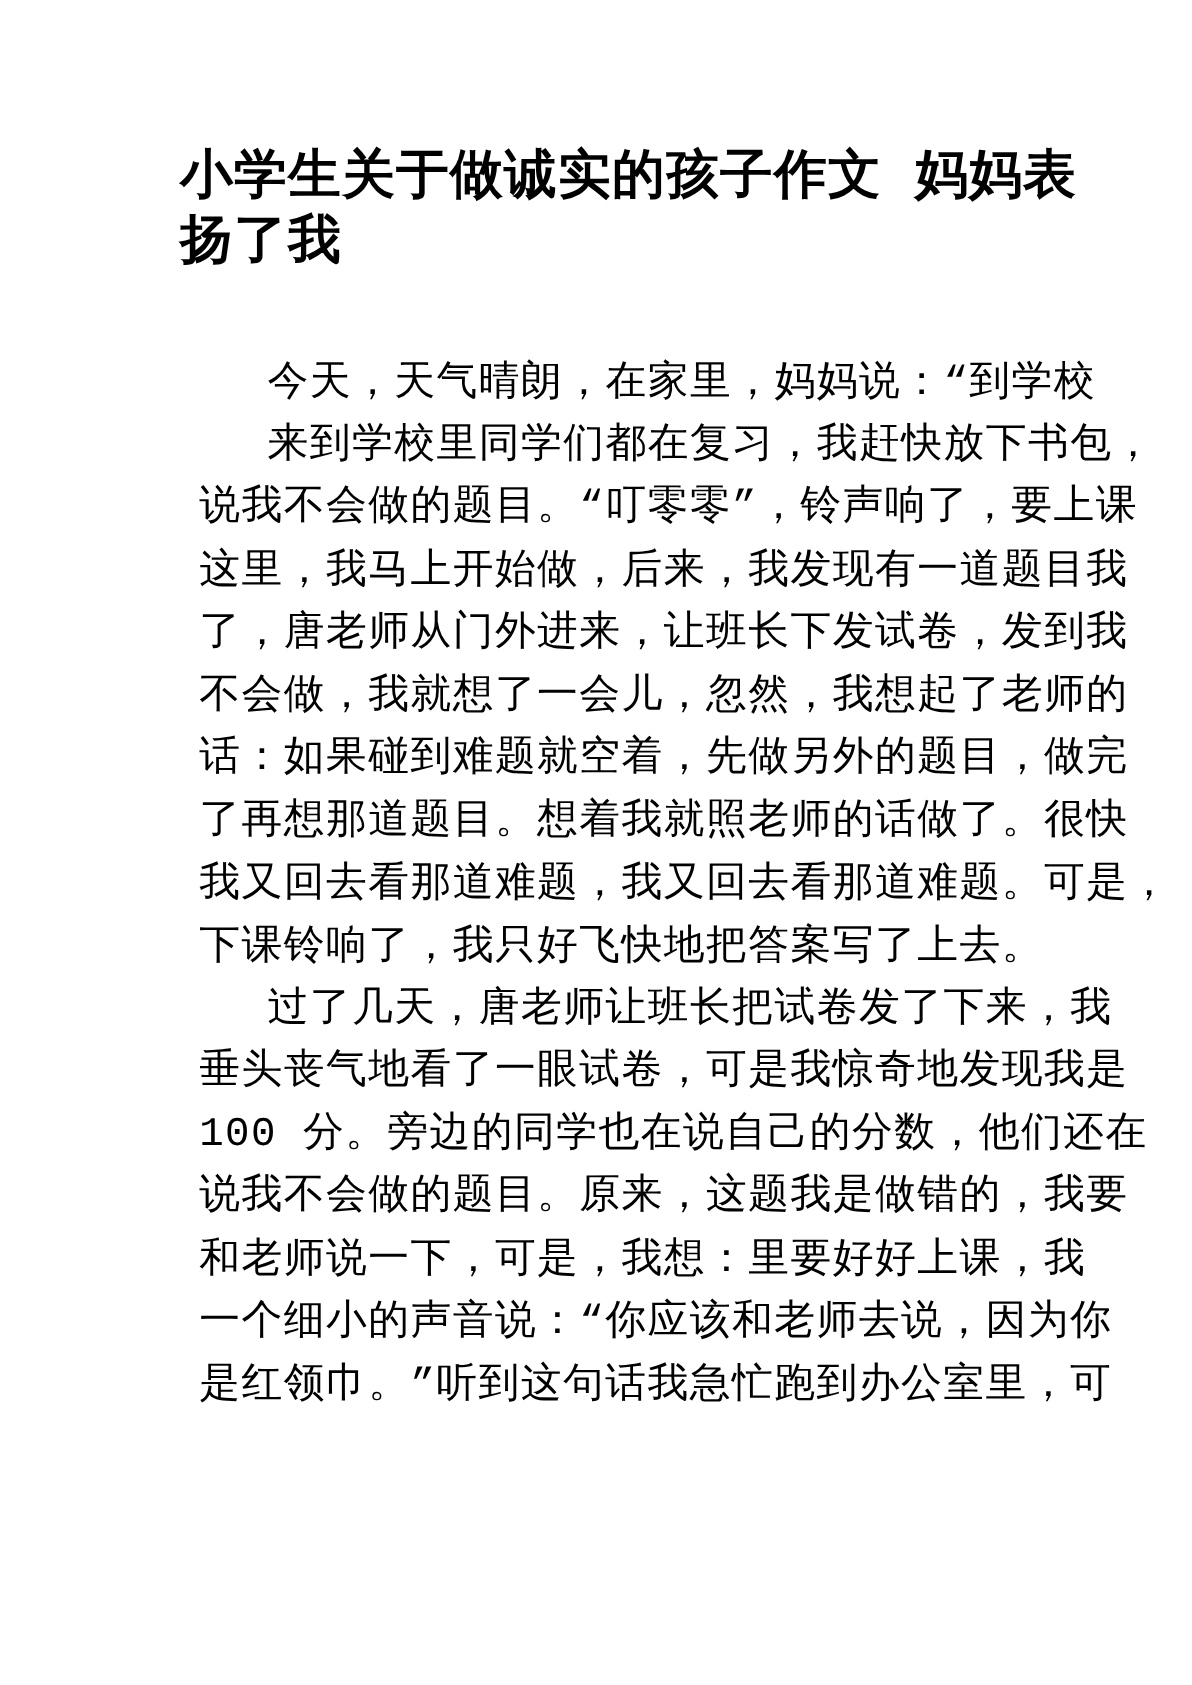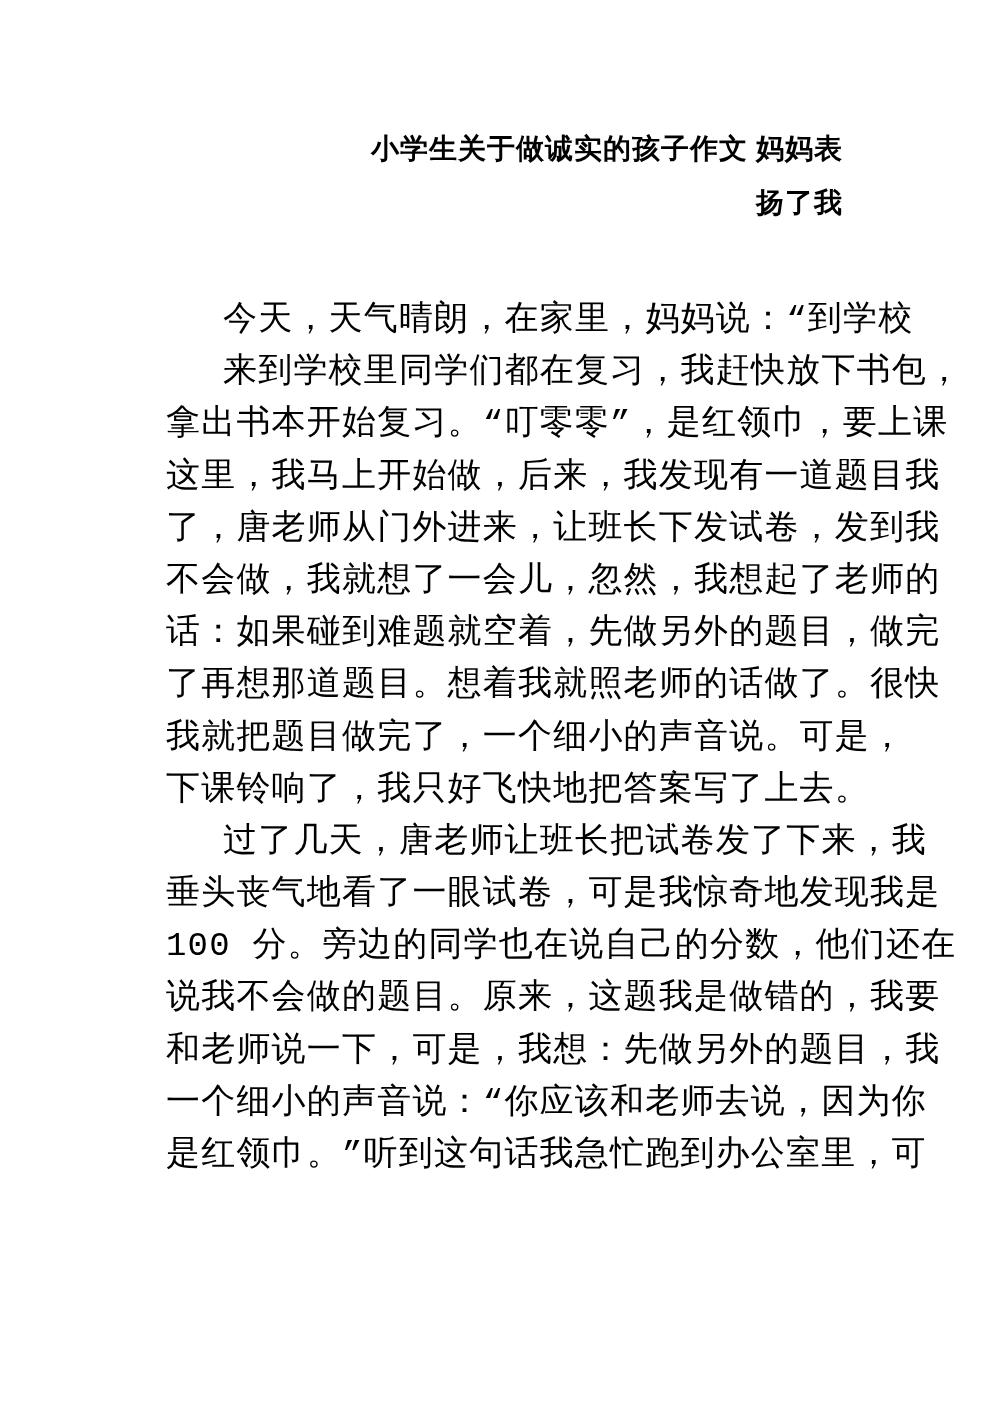--- a/index.html
+++ b/index.html
@@ -20,24 +20,24 @@
       top: 0;
       width: 993px;
       height: 1404px;
       background: #ffffff;
     }
     .title {
       position: absolute;
       left: 150px;
       top: 122px;
       width: 693px;
-      text-align: right;
-      font-family: Liberation Serif, serif;
+      text-align: left;
+      font-family: Liberation Mono, monospace;
       font-weight: bold;
-      font-size: 28px;
+      font-size: 44px;
       line-height: 54px;
       letter-spacing: 1px;
     }
     .title .line {
       display: block;
       white-space: nowrap;
     }
     .body {
       position: absolute;
       left: 166px;
@@ -68,34 +68,34 @@
   </div>
 
   <div class="body">
 
     <div class="para">
       <span class="line indent">今天，天气晴朗，在家里，妈妈说：“到学校</span>
     </div>
 
     <div class="para">
       <span class="line indent">来到学校里同学们都在复习，我赶快放下书包，</span>
-      <span class="line">拿出书本开始复习。“叮零零”，是红领巾，要上课</span>
+      <span class="line">说我不会做的题目。“叮零零”，铃声响了，要上课</span>
       <span class="line">这里，我马上开始做，后来，我发现有一道题目我</span>
       <span class="line">了，唐老师从门外进来，让班长下发试卷，发到我</span>
       <span class="line">不会做，我就想了一会儿，忽然，我想起了老师的</span>
       <span class="line">话：如果碰到难题就空着，先做另外的题目，做完</span>
       <span class="line">了再想那道题目。想着我就照老师的话做了。很快</span>
-      <span class="line">我就把题目做完了，一个细小的声音说。可是，</span>
+      <span class="line">我又回去看那道难题，我又回去看那道难题。可是，</span>
       <span class="line">下课铃响了，我只好飞快地把答案写了上去。</span>
     </div>
 
     <div class="para">
       <span class="line indent">过了几天，唐老师让班长把试卷发了下来，我</span>
       <span class="line">垂头丧气地看了一眼试卷，可是我惊奇地发现我是</span>
       <span class="line">100 分。旁边的同学也在说自己的分数，他们还在</span>
       <span class="line">说我不会做的题目。原来，这题我是做错的，我要</span>
-      <span class="line">和老师说一下，可是，我想：先做另外的题目，我</span>
+      <span class="line">和老师说一下，可是，我想：里要好好上课，我</span>
       <span class="line">一个细小的声音说：“你应该和老师去说，因为你</span>
       <span class="line">是红领巾。”听到这句话我急忙跑到办公室里，可</span>
     </div>
 
   </div>
 </div>
 
 </body></html>

